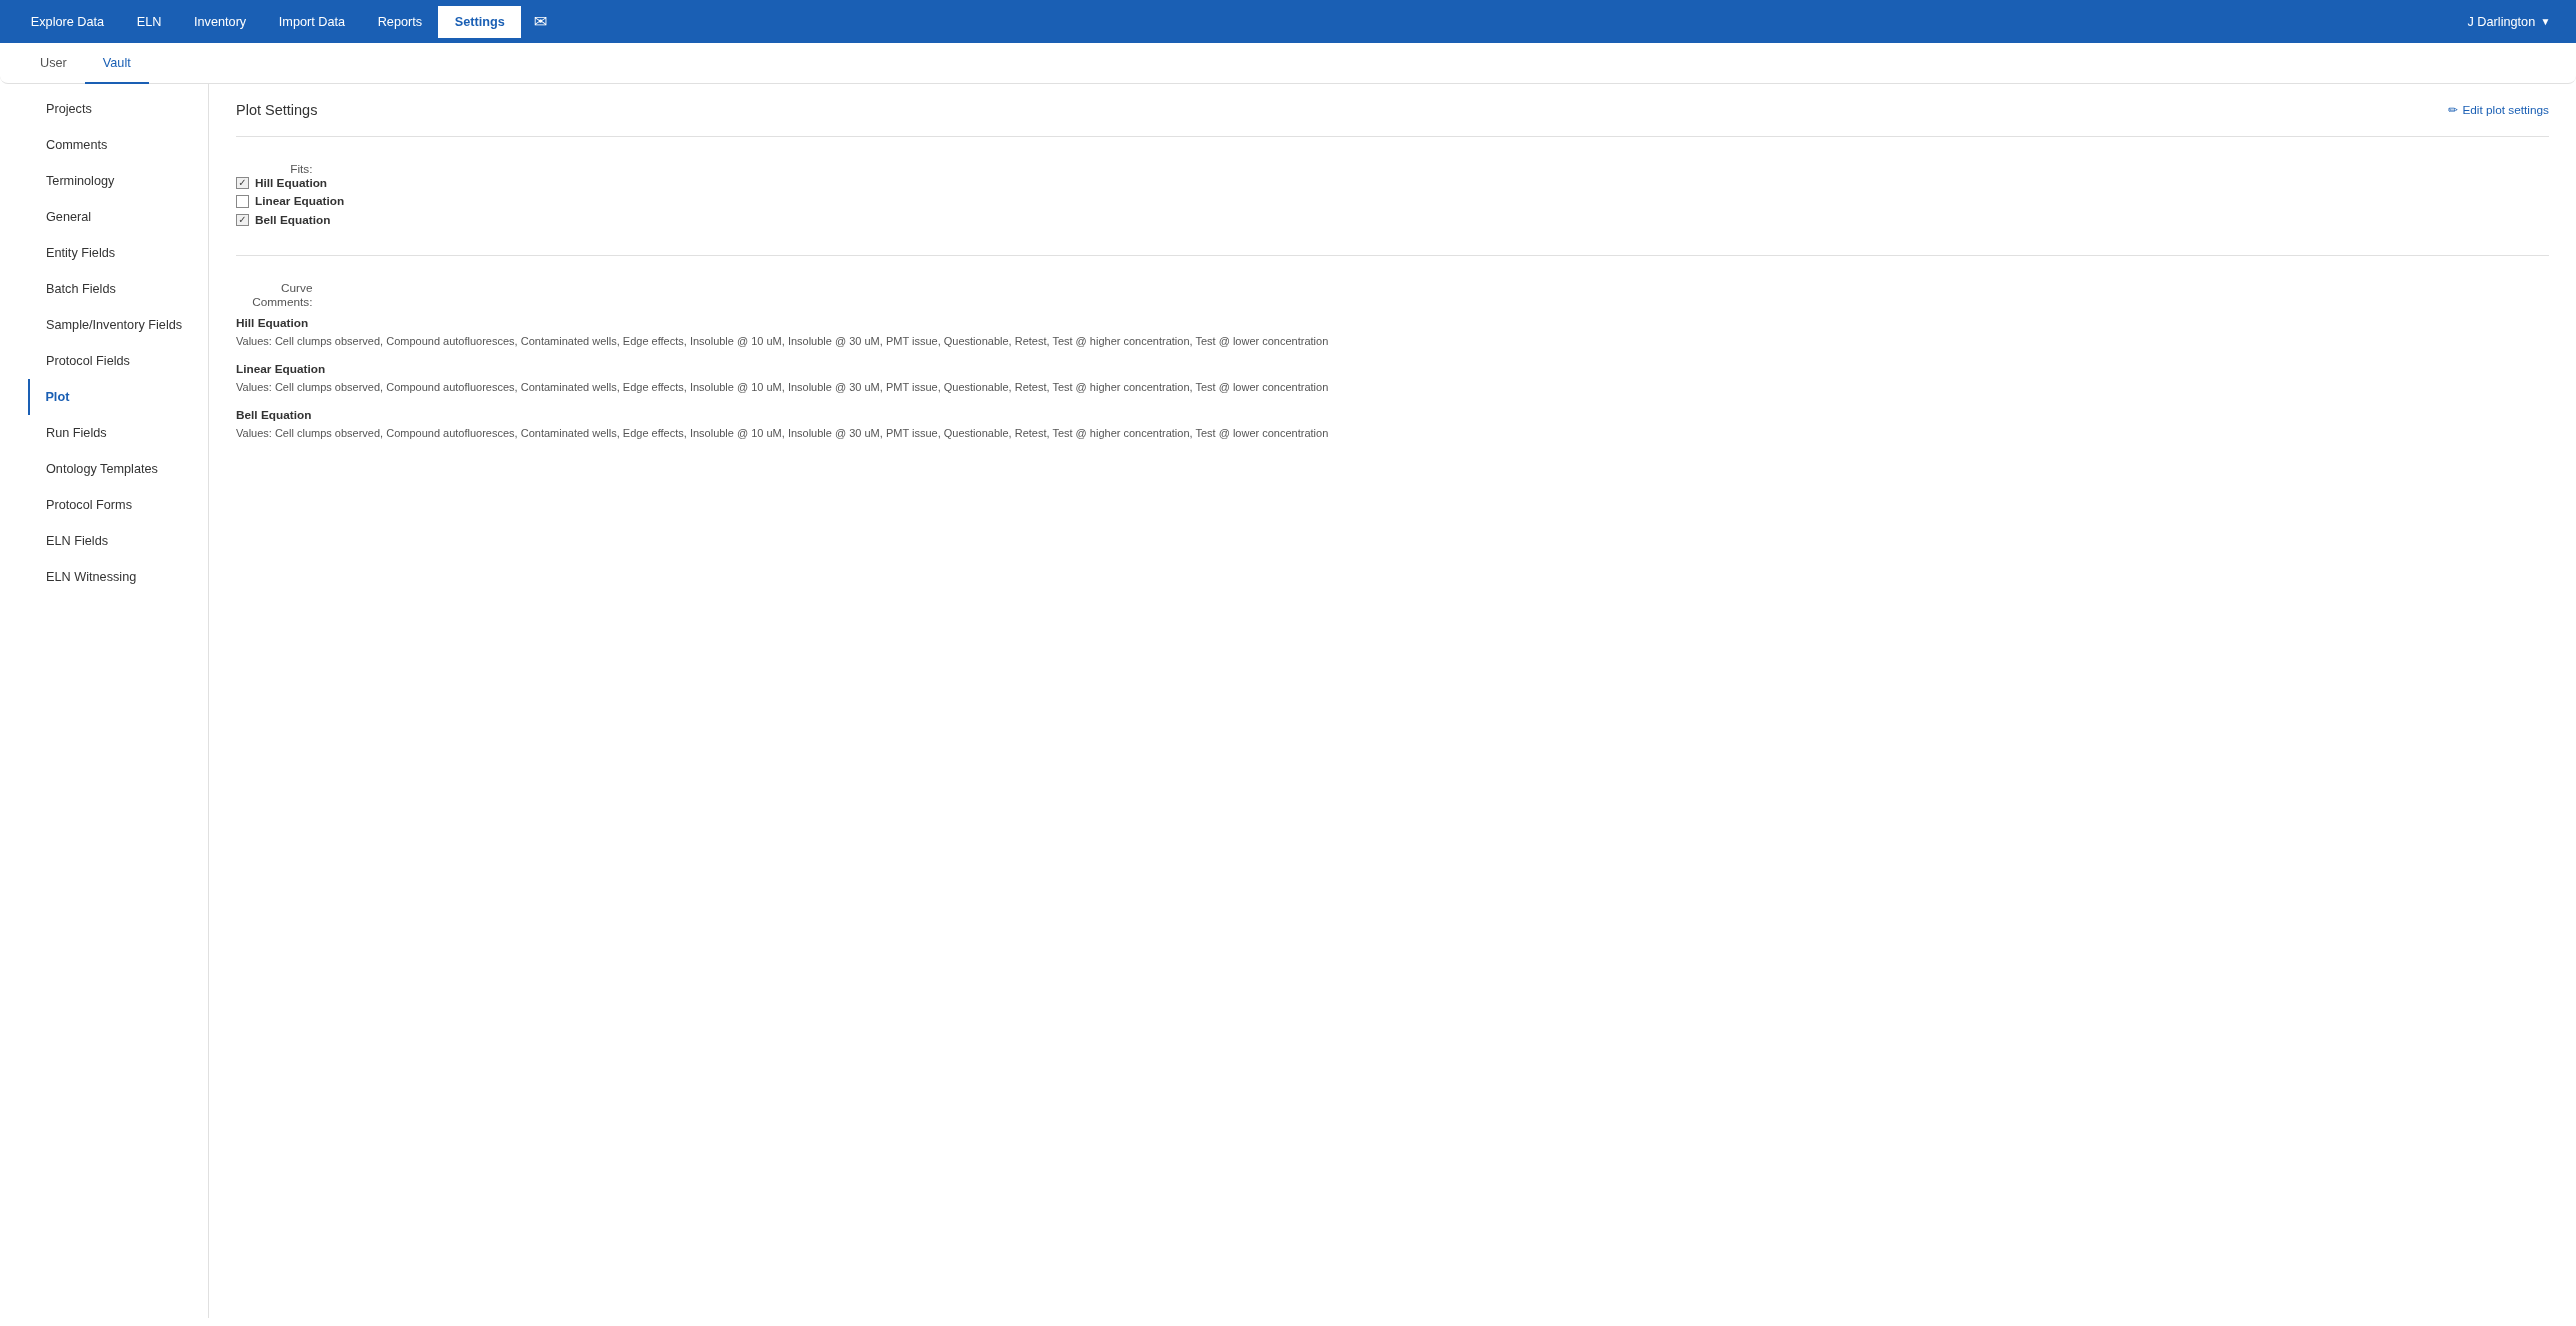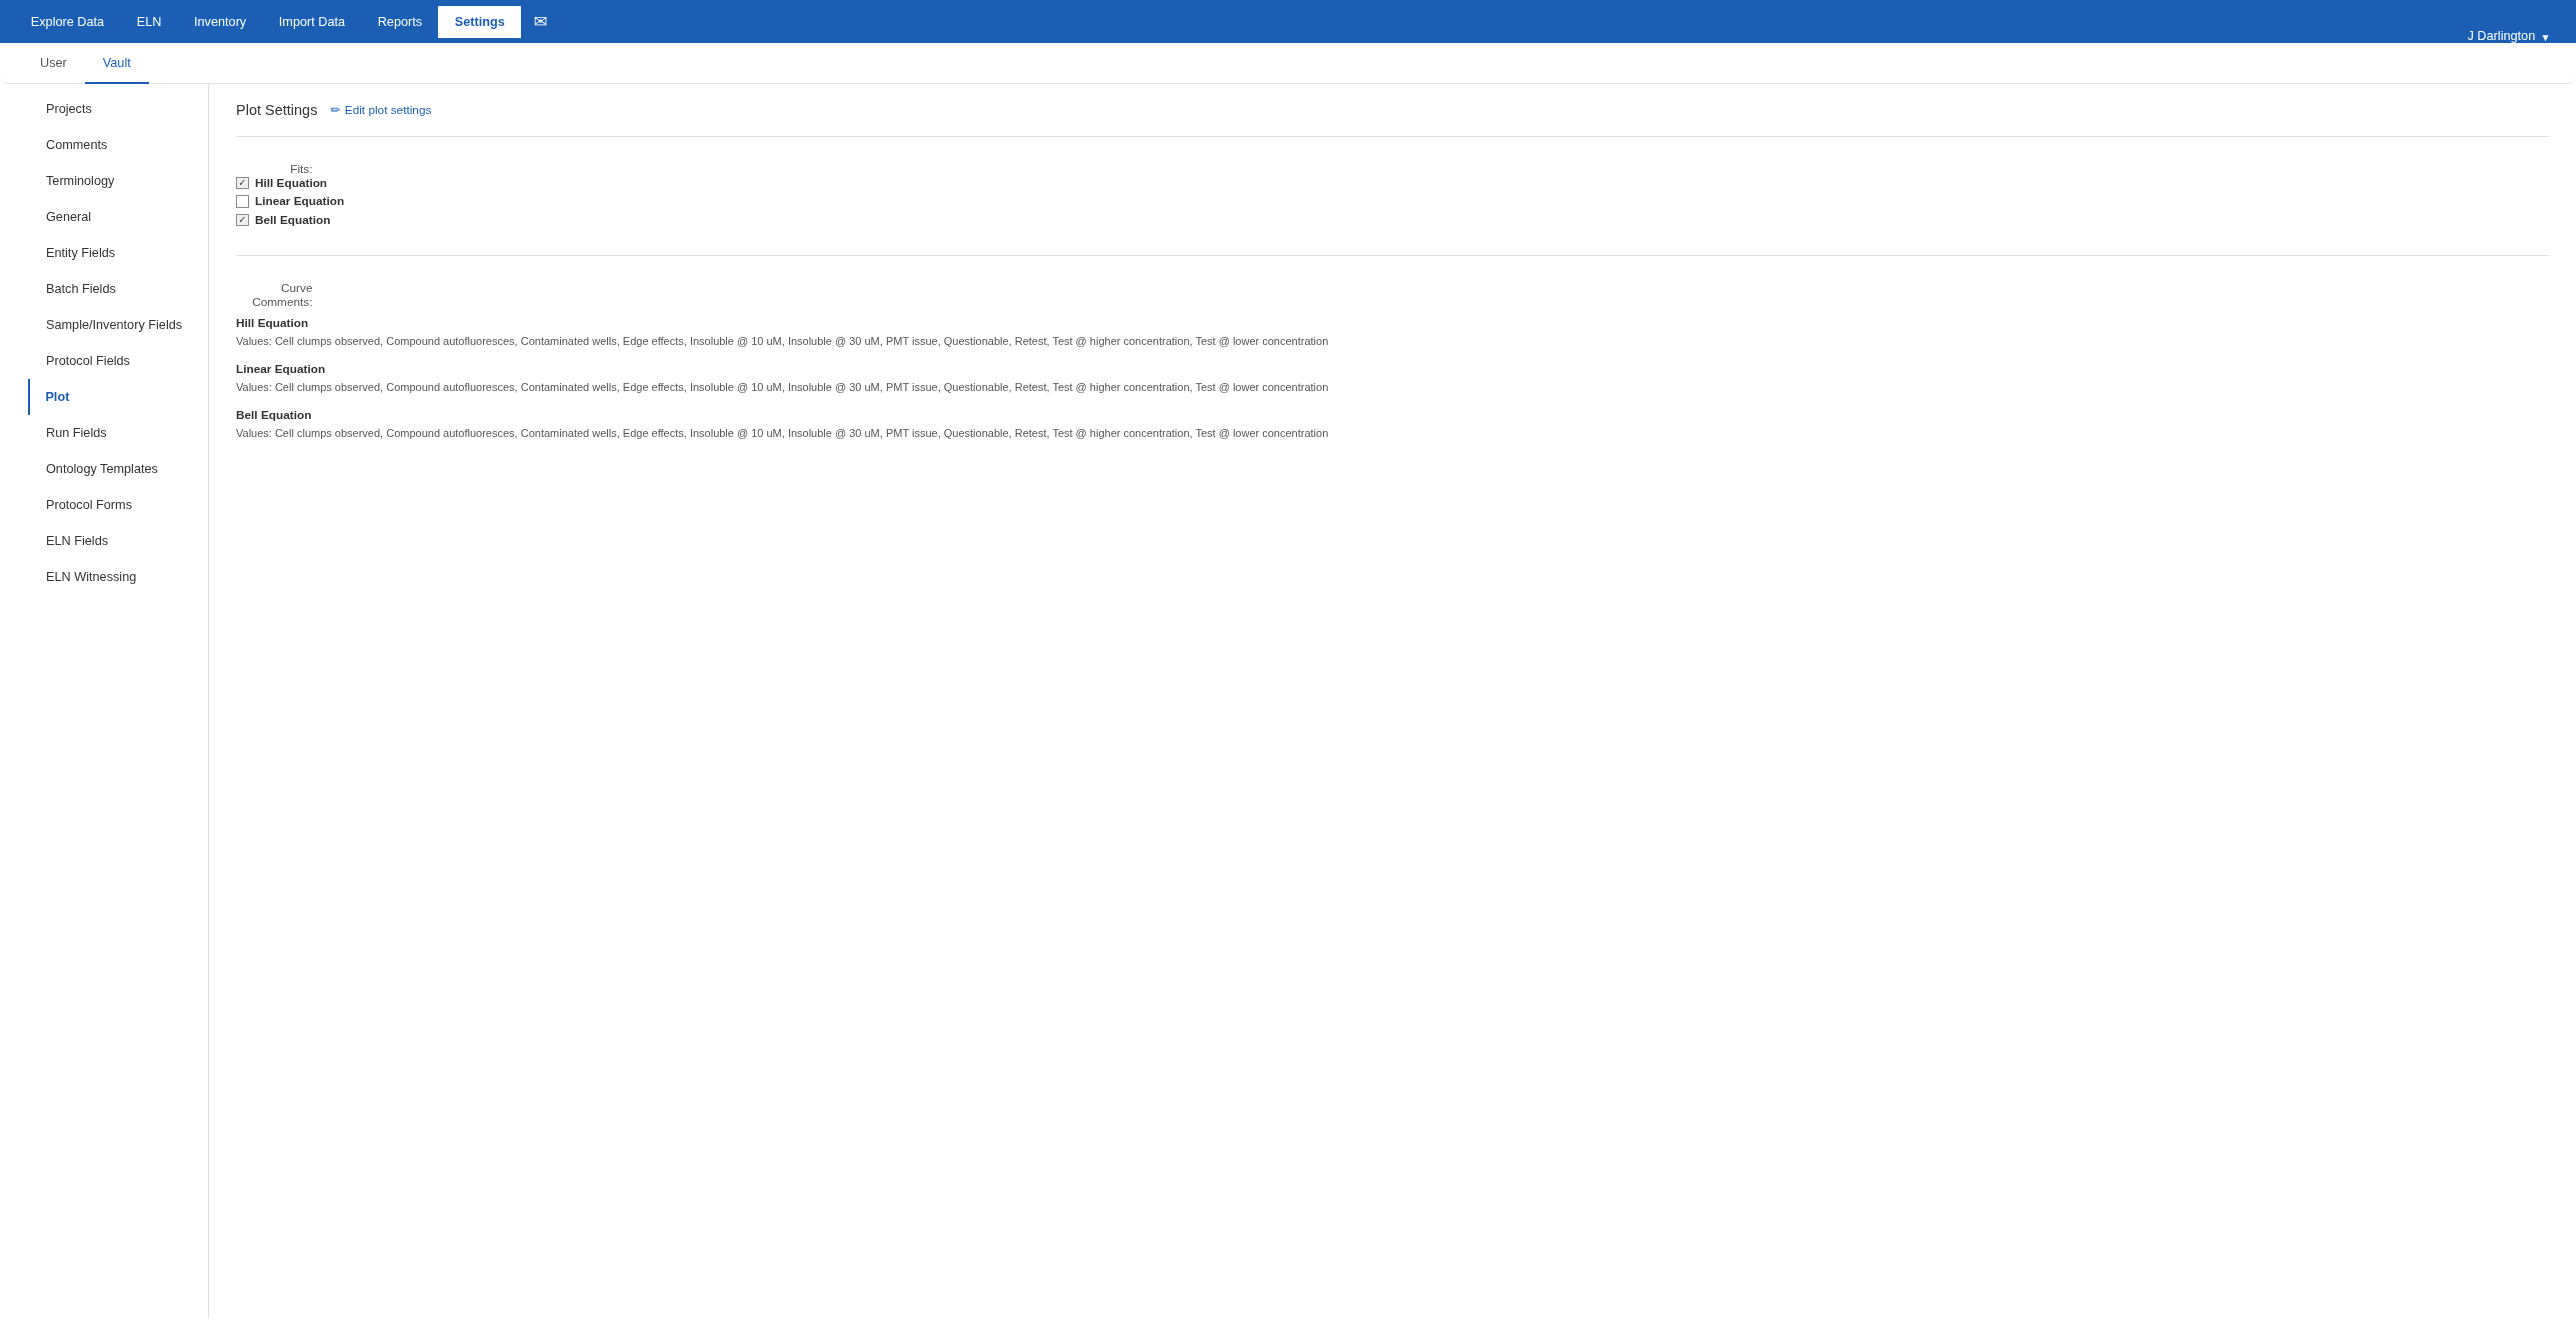--- a/index.html
+++ b/index.html
@@ -41,21 +41,21 @@
       display: flex;
       align-items: center;
       cursor: pointer;
       font-size: 16.3px;
     }
     .top-nav .user-menu {
       color: #fff;
       padding: 0 11px;
       height: 43px;
       display: flex;
-      align-items: flex-end;
+      align-items: center;
       cursor: pointer;
       font-size: 12.7px;
       margin-left: auto;
     }
     .top-nav .user-menu .caret {
       margin-left: 5.4px;
       font-size: 10px;
     }
 
     
@@ -111,24 +111,23 @@
 
     
     .content-area {
       flex: 1;
       padding: 18px 27px;
     }
 
     
     .content-header {
       display: flex;
-      justify-content: flex-start;
+      justify-content: space-between;
       align-items: center;
       margin-bottom: 18px;
-      gap: 13px;
     }
     .content-title {
       font-size: 14.5px;
       font-weight: 500;
       color: #333;
     }
     .edit-link {
       color: #1a5fb4;
       font-size: 11.8px;
       cursor: pointer;

